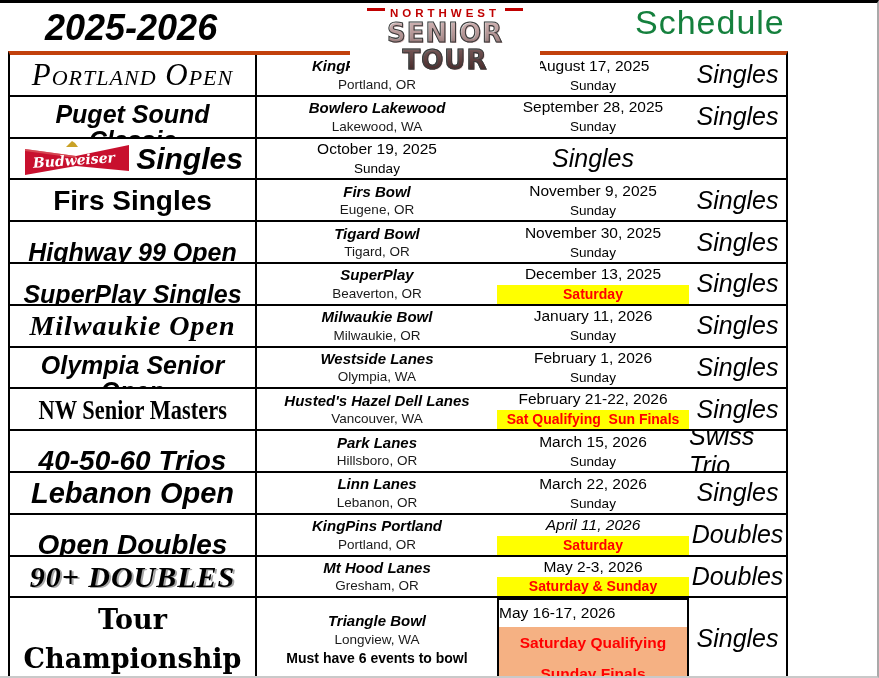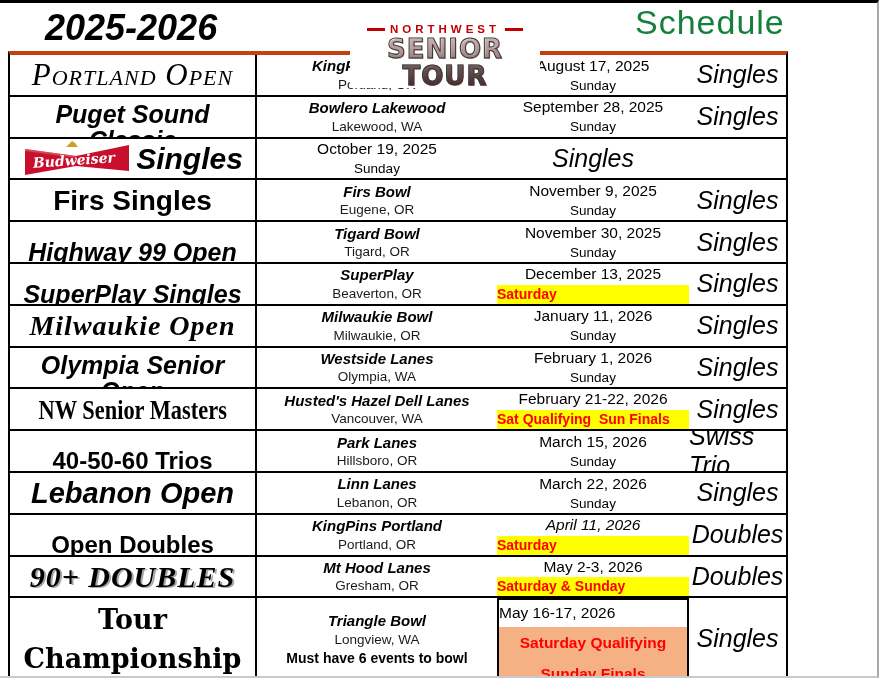--- a/index.html
+++ b/index.html
@@ -27,23 +27,23 @@
     width:260px;
     font-size:36px; font-weight:bold; font-style:italic;
     letter-spacing:0px; color:#000;
   }
   .logo {
     width:190px; margin-left:45px; margin-top:1px;
     background:#fff; text-align:center; line-height:1;
     position:relative; z-index:2;
   }
   .logo-top {
-    display:flex; align-items:center; justify-content:center; gap:5px;
+    display:flex; justify-content:center; gap:5px;
     color:#c00000; font-weight:bold; font-size:11.5px; letter-spacing:4px;
-    padding-top:20px;
+    padding-top:4px;
   }
   .logo-dash { display:inline-block; width:18px; height:3px; background:#c00000; }
   .logo-bottom {
     font-family:"DejaVu Sans", sans-serif;
     font-weight:bold; font-size:26px; letter-spacing:1px;
     background:linear-gradient(180deg,#f5f5f5 0%,#bdbdbd 35%,#6e6e6e 60%,#2f2f2f 100%);
     -webkit-background-clip:text; background-clip:text;
     color:transparent;
     -webkit-text-stroke:1px #3a3a3a;
     text-shadow:1px 1px 0 rgba(120,0,0,.25);
@@ -70,39 +70,39 @@
   .row.tall { height:83px; }
   .cell { display:flex; flex-direction:column; align-items:center; justify-content:center; overflow:hidden; }
   .name-cell { border-right:2px solid #000; text-align:center; }
 
   
   .nm { white-space:pre-line; line-height:1.05; color:#000; }
   .nm.portland  { font-family:"Liberation Serif", serif; font-style:italic; font-variant:small-caps; font-size:31px; letter-spacing:1px; }
   .nm.sans-bi   { font-weight:bold; font-style:italic; font-size:25px;margin-top:21px; }
   .nm.sans-b    { font-weight:bold; font-size:28px; }
   .nm.sans-bi-lg{ font-weight:bold; font-style:italic; font-size:29px; }
-  .nm.sans-bi-xl{ font-weight:bold; font-size:24px;margin-top:20px; }
+  .nm.sans-bi-xl{ font-weight:bold; font-style:italic; font-size:28px;margin-top:20px; }
   .nm.serif-bi  { font-family:"Liberation Serif", serif; font-weight:bold; font-style:italic; font-size:28px; letter-spacing:1px; }
   .nm.condensed { font-family:"Liberation Serif", serif; font-weight:bold; font-size:28px; transform:scaleX(.8); white-space:nowrap; }
   .nm.ninety    { font-family:"Liberation Serif", serif; font-weight:bold; font-style:italic; font-size:30px; text-shadow:2px 1px 0 rgba(60,60,60,.45); letter-spacing:1px; }
   .nm.slab      { font-family:"DejaVu Serif", serif; font-weight:bold; font-size:27px; line-height:1.45; }
   .nm.budweiser-label { font-weight:bold; font-style:italic; font-size:30px; margin-left:4px; }
   .bud-wrap { display:flex; align-items:center; justify-content:center; }
 
   
   .venue-name { font-weight:bold; font-style:italic; font-size:15px; line-height:1.3; }
   .venue-city { font-size:13.5px; color:#1a1a1a; line-height:1.3; }
   .venue-note { font-weight:bold; font-size:14px; margin-top:2px; }
 
   
   .date-line { font-size:15.5px; line-height:1.35; }
   .date-line.it { font-style:italic; }
   .day-line  { font-size:13.5px; line-height:1.3; }
   .day-line.yellow {
-    display:block; width:100%; text-align:left;
+    display:block; width:100%; text-align:center;
     background:#ffff00; color:#ff0000;
     font-weight:bold; font-size:14px; line-height:19px;
     white-space:pre;
   }
   .date-cell { width:100%; }
 
   
   .date-box {
     width:100%; height:100%;
     border:2px solid #000;

